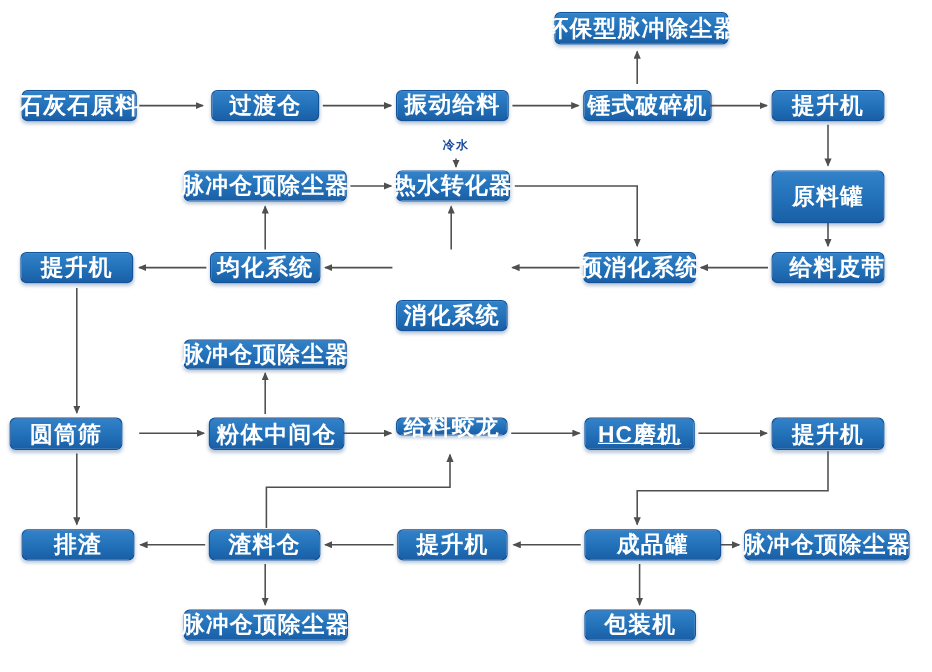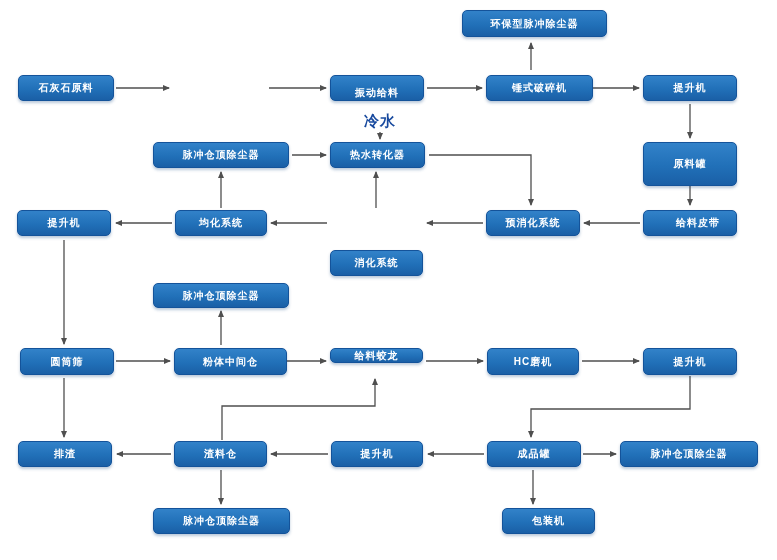--- a/index.html
+++ b/index.html
@@ -13,34 +13,34 @@
   .connector-layer{
     position:absolute;left:0;top:0;width:100%;height:100%;
     pointer-events:none;
   }
   .node{
     position:absolute;
     display:flex;align-items:center;justify-content:center;
     box-sizing:border-box;
     color:var(--node-text,#fff);
     font-weight:bold;
-    font-size:10px;
+    font-size:19px;
     letter-spacing:1px;
     white-space:nowrap;
     background:linear-gradient(180deg,var(--node-top,#3282c9) 0%,var(--node-mid,#2170b8) 55%,var(--node-bottom,#1a5fa6) 100%);
     border:1px solid var(--node-border,#14539a);
     border-radius:5px;
     box-shadow:0 2px 3px rgba(27,77,133,0.3);
   }
   .float-label{
     position:absolute;
     transform:translate(-50%,-50%);
     color:var(--label-color,#17499e);
     font-weight:bold;
-    font-size:15px;
+    font-size:10px;
     letter-spacing:1px;
     white-space:nowrap;
   }
 </style>
 </head>
 <body>
 
 <div class="canvas" id="canvas">
     <svg class="connector-layer" viewBox="0 0 777 560">
       <defs>
@@ -79,20 +79,23 @@
       <polyline points="221,470 221,504" fill="none" stroke="#4f4f4f" stroke-width="1.3" marker-end="url(#ah)"></polyline>
       <polyline points="583,454 616,454" fill="none" stroke="#4f4f4f" stroke-width="1.3" marker-end="url(#ah)"></polyline>
       <polyline points="533,470 533,504" fill="none" stroke="#4f4f4f" stroke-width="1.3" marker-end="url(#ah)"></polyline>
     </svg>
     <div class="node" style="left: 462px; top: 10px; width: 145px; height: 27px;">
       <span>环保型脉冲除尘器</span>
     </div>
     <div class="node" style="left: 18px; top: 75px; width: 96px; height: 26px;">
       <span>石灰石原料</span>
     </div>
+    <div class="node" style="left: 176px; top: 75px; width: 90px; height: 26px;">
+      <span>过渡仓</span>
+    </div>
     <div class="node" style="left: 330px; top: 75px; width: 94px; height: 26px; align-items: flex-end;">
       <span>振动给料</span>
     </div>
     <div class="node" style="left: 486px; top: 75px; width: 107px; height: 26px;">
       <span>锤式破碎机</span>
     </div>
     <div class="node" style="left: 643px; top: 75px; width: 94px; height: 26px;">
       <span>提升机</span>
     </div>
     <div class="node" style="left: 153px; top: 142px; width: 136px; height: 26px;">
@@ -115,50 +118,50 @@
     </div>
     <div class="node" style="left: 486px; top: 210px; width: 94px; height: 26px;">
       <span>预消化系统</span>
     </div>
     <div class="node" style="left: 643px; top: 210px; width: 94px; height: 26px; padding-left: 16px;">
       <span>给料皮带</span>
     </div>
     <div class="node" style="left: 153px; top: 283px; width: 136px; height: 25px;">
       <span>脉冲仓顶除尘器</span>
     </div>
-    <div class="node" style="left: 20px; top: 348px; width: 94px; height: 27px;">
+    <div class="node" style="left: 8px; top: 348px; width: 94px; height: 27px;">
       <span>圆筒筛</span>
     </div>
     <div class="node" style="left: 174px; top: 348px; width: 113px; height: 27px;">
       <span>粉体中间仓</span>
     </div>
     <div class="node" style="left: 330px; top: 348px; width: 93px; height: 15px;">
       <span>给料蛟龙</span>
     </div>
-    <div class="node" style="left: 487px; top: 348px; width: 92px; height: 27px;">
+    <div class="node" style="left: 487px; top: 348px; width: 92px; height: 27px; text-decoration: underline;">
       <span>HC磨机</span>
     </div>
     <div class="node" style="left: 643px; top: 348px; width: 94px; height: 27px;">
       <span>提升机</span>
     </div>
     <div class="node" style="left: 18px; top: 441px; width: 94px; height: 26px;">
       <span>排渣</span>
     </div>
     <div class="node" style="left: 174px; top: 441px; width: 93px; height: 26px;">
       <span>渣料仓</span>
     </div>
     <div class="node" style="left: 331px; top: 441px; width: 92px; height: 26px;">
       <span>提升机</span>
     </div>
-    <div class="node" style="left: 487px; top: 441px; width: 94px; height: 26px;">
+    <div class="node" style="left: 487px; top: 441px; width: 114px; height: 26px;">
       <span>成品罐</span>
     </div>
     <div class="node" style="left: 620px; top: 441px; width: 138px; height: 26px;">
       <span>脉冲仓顶除尘器</span>
     </div>
     <div class="node" style="left: 153px; top: 508px; width: 137px; height: 26px;">
       <span>脉冲仓顶除尘器</span>
     </div>
-    <div class="node" style="left: 502px; top: 508px; width: 93px; height: 26px;">
+    <div class="node" style="left: 487px; top: 508px; width: 93px; height: 26px;">
       <span>包装机</span>
     </div>
     <div class="float-label" style="left: 380px; top: 121px;">冷水</div>
   </div>
 
 </body></html>

